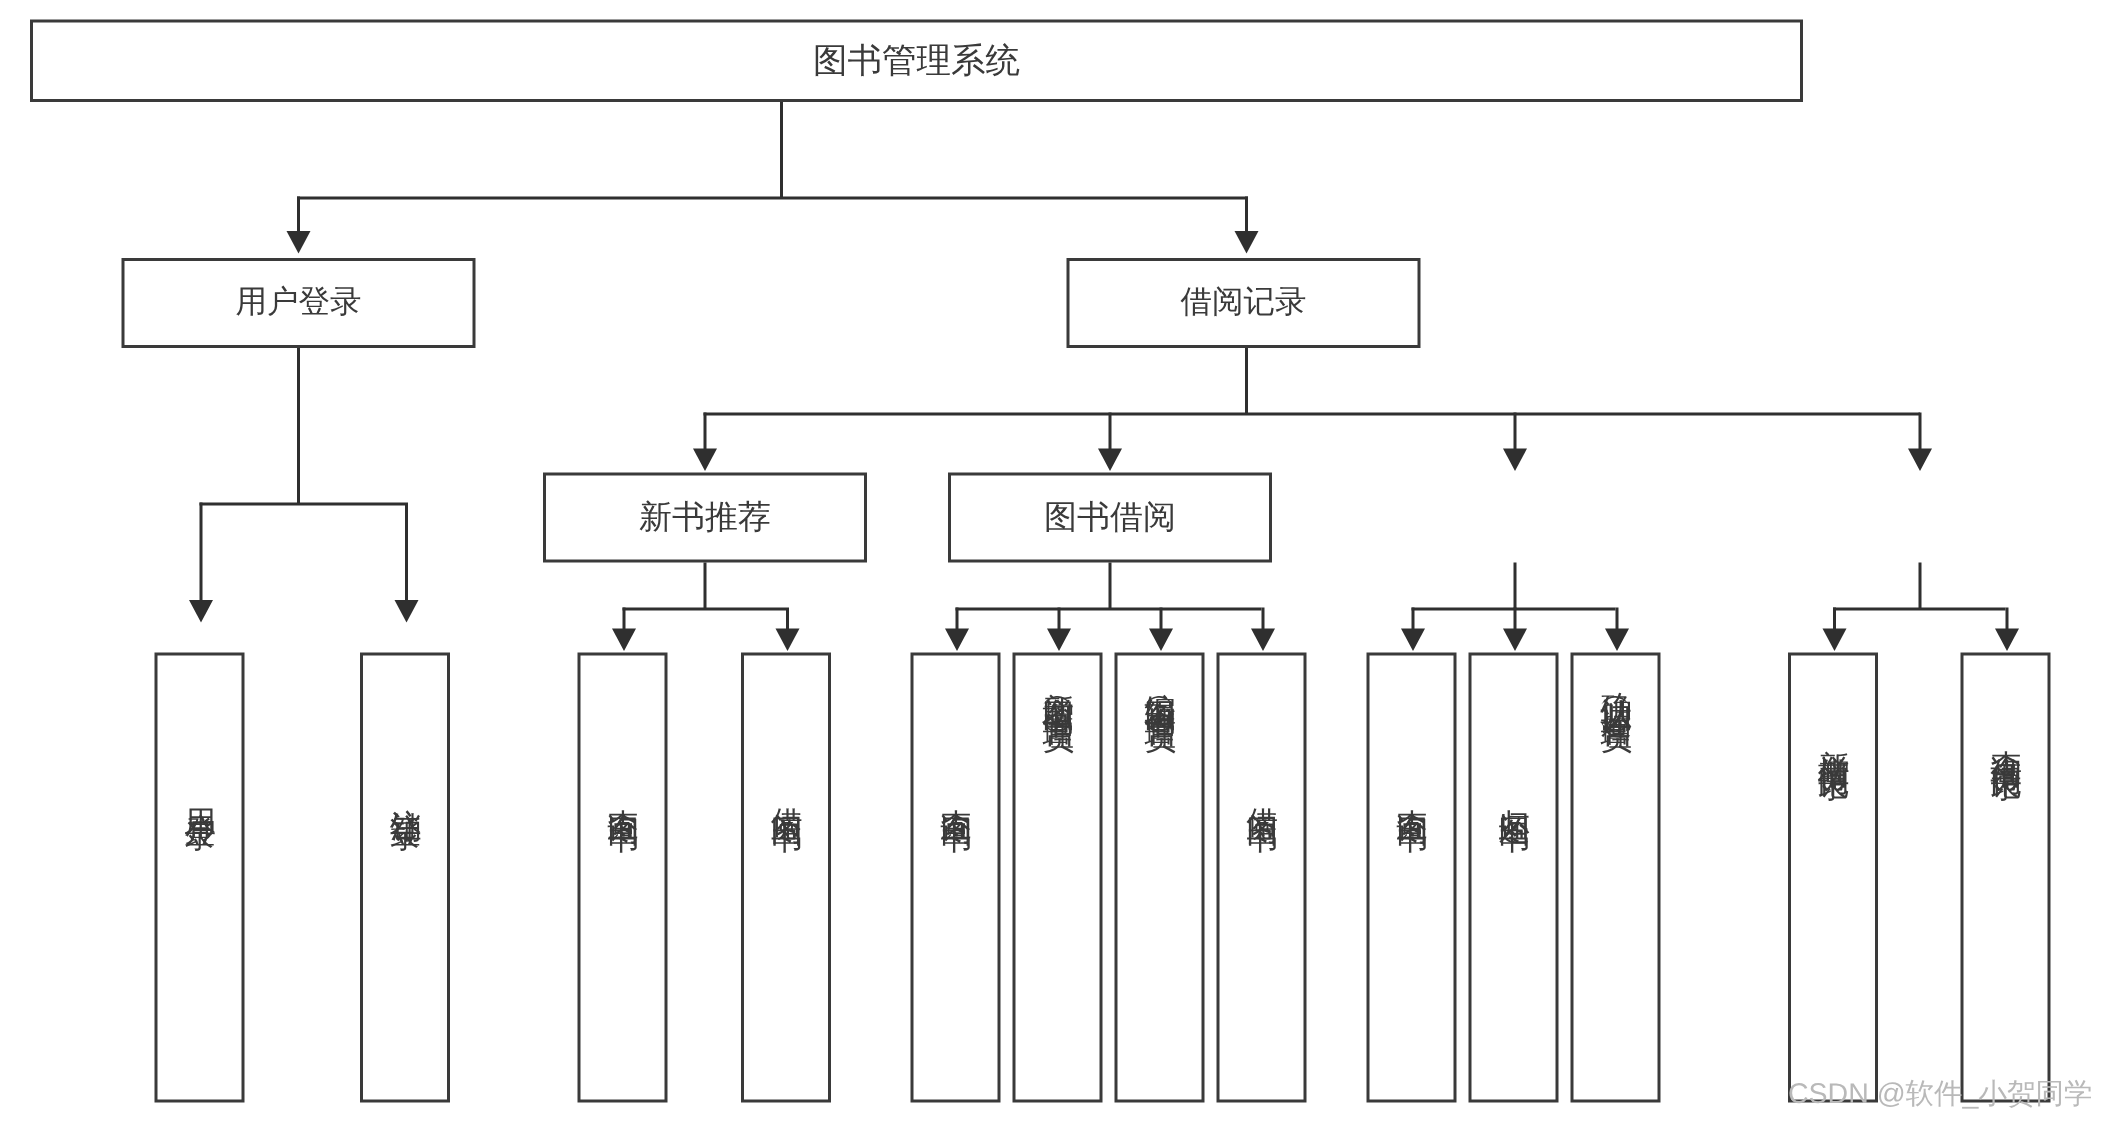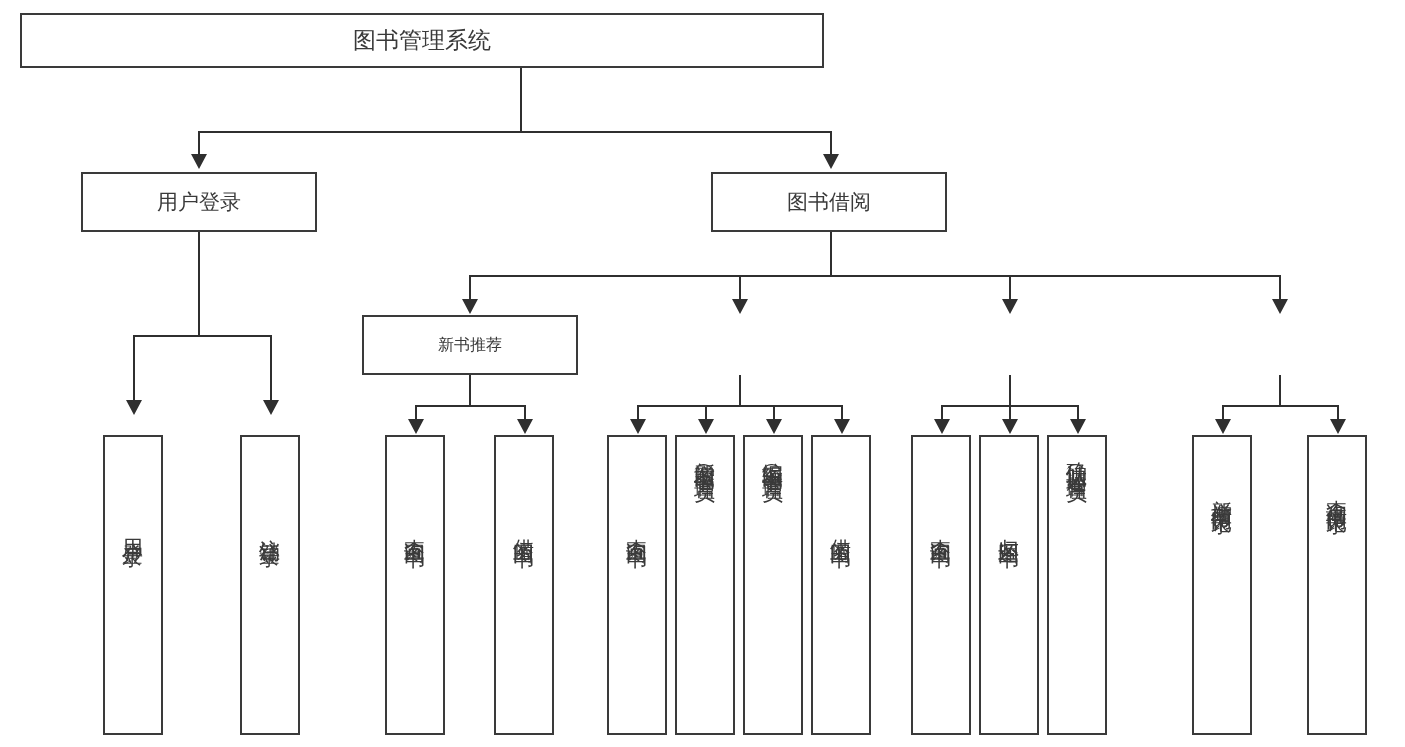--- a/index.html
+++ b/index.html
@@ -27,21 +27,21 @@
     text-align:center;
     line-height:1.18;
   }
   .node.title{
     font-size:23px;
   }
   .node.level2{
     font-size:21px;
   }
   .node.level3{
-    font-size:16px;
+    font-size:22px;
   }
   
   .node.leaf{
     font-size:21px;
     align-items:flex-start;
     justify-content:center;
     padding-top:10px;
   }
   .node.leaf .vtext{
     writing-mode:vertical-rl;
@@ -78,40 +78,40 @@
     font-size:19px;
     white-space:nowrap;
     pointer-events:none;
   }
 </style>
 </head>
 <body>
 
 <div id="canvas">
 
-  <div class="node title" style="left:20px;top:13px;width:804px;height:55px;">
+  <div class="node title" style="left:20px;top:13px;width:1182px;height:55px;">
     <span>图书管理系统</span>
   </div>
 
   <div class="vline" style="left:520px;top:68px;height:64px;"></div>
 
   <div class="hline" style="left:198px;top:131px;width:634px;"></div>
 
   <div class="vline" style="left:198px;top:131px;height:25px;"></div>
   <div class="arrow" style="left:191px;top:154px;"></div>
 
   <div class="vline" style="left:830px;top:131px;height:25px;"></div>
   <div class="arrow" style="left:823px;top:154px;"></div>
 
   <div class="node level2" style="left:81px;top:172px;width:236px;height:60px;">
     <span>用户登录</span>
   </div>
 
   <div class="node level2" style="left:711px;top:172px;width:236px;height:60px;">
-    <span>图书借阅</span>
+    <span>借阅记录</span>
   </div>
 
   <div class="vline" style="left:198px;top:232px;height:104px;"></div>
   <div class="hline" style="left:133px;top:335px;width:137px;"></div>
   <div class="vline" style="left:133px;top:335px;height:67px;"></div>
   <div class="arrow" style="left:126px;top:400px;"></div>
   <div class="vline" style="left:270px;top:335px;height:67px;"></div>
   <div class="arrow" style="left:263px;top:400px;"></div>
 
   <div class="vline" style="left:830px;top:232px;height:44px;"></div>
@@ -121,20 +121,23 @@
   <div class="vline" style="left:739px;top:275px;height:26px;"></div>
   <div class="arrow" style="left:732px;top:299px;"></div>
   <div class="vline" style="left:1009px;top:275px;height:26px;"></div>
   <div class="arrow" style="left:1002px;top:299px;"></div>
   <div class="vline" style="left:1279px;top:275px;height:26px;"></div>
   <div class="arrow" style="left:1272px;top:299px;"></div>
 
   <div class="node level3" style="left:362px;top:315px;width:216px;height:60px;">
     <span>新书推荐</span>
   </div>
+  <div class="node level3" style="left:632px;top:315px;width:216px;height:60px;">
+    <span>图书借阅</span>
+  </div>
 
   <div class="vline" style="left:469px;top:375px;height:31px;"></div>
   <div class="hline" style="left:415px;top:405px;width:109px;"></div>
   <div class="vline" style="left:415px;top:405px;height:16px;"></div>
   <div class="arrow" style="left:408px;top:419px;"></div>
   <div class="vline" style="left:524px;top:405px;height:16px;"></div>
   <div class="arrow" style="left:517px;top:419px;"></div>
 
   <div class="vline" style="left:739px;top:375px;height:31px;"></div>
   <div class="hline" style="left:637px;top:405px;width:204px;"></div>
@@ -200,14 +203,17 @@
     <span class="vtext">确认归还（管理员）</span>
   </div>
 
   <div class="node leaf mid" style="left:1192px;top:435px;width:60px;height:300px;padding-top:46px;">
     <span class="vtext">新增借阅记录</span>
   </div>
   <div class="node leaf mid" style="left:1307px;top:435px;width:60px;height:300px;padding-top:46px;">
     <span class="vtext">查询借阅记录</span>
   </div>
 
+  <div id="watermark" style="left:1192px;top:716px;">
+    <span>CSDN @软件_小贺同学</span>
+  </div>
 
 </div>
 
 </body></html>

